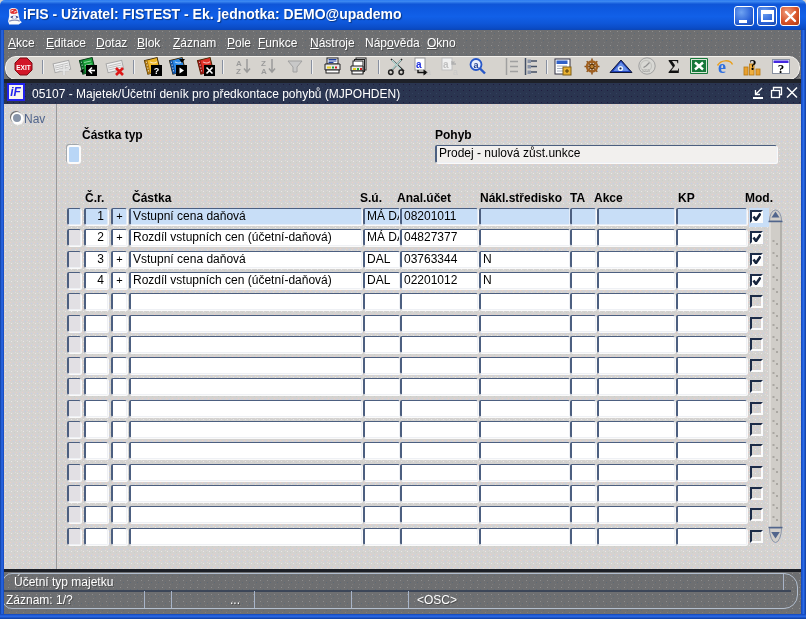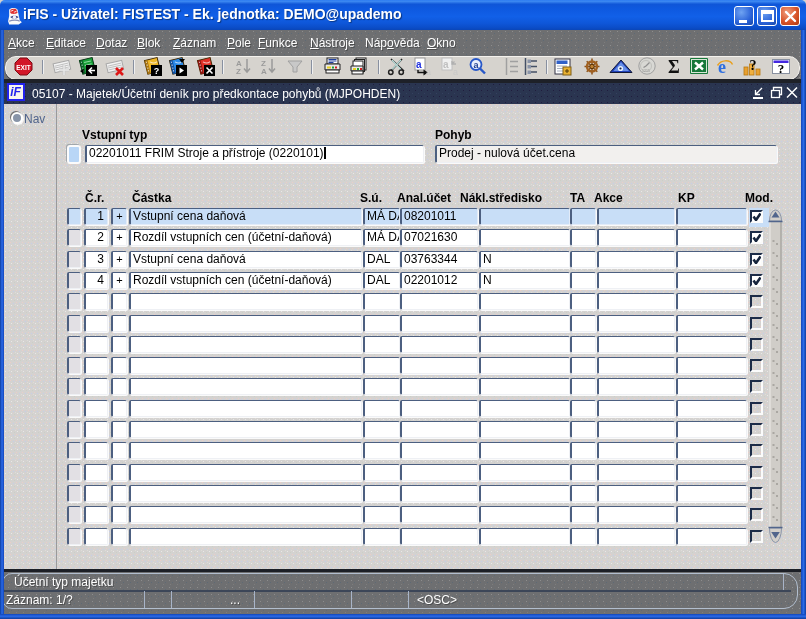--- a/index.html
+++ b/index.html
@@ -368,31 +368,30 @@
 </div>
 
 <div class="abs" id="canvas">
   <svg class="abs" style="left:0;top:0" width="797" height="465">
       <rect width="797" height="465" fill="url(#pcanvas)"></rect>
     </svg>
   <div class="abs" id="navline"></div>
   <div class="abs" id="navradio"></div>
   <div class="abs" id="navtext">Nav</div>
 
-  <div class="abs lbl" style="left:78px;top:24px">Vstupní typ</div>
+  <div class="abs lbl" style="left:78px;top:24px">Částka typ</div>
   <div class="abs lbl" style="left:431px;top:24px">Pohyb</div>
   <div class="abs ind" style="left:63px;top:41px;width:14px;height:19px"></div>
-  <div class="abs fld" style="left:81px;top:41px;width:339px;height:18px">02201011 FRIM Stroje a přístroje (0220101)<span style="display:inline-block;width:2px;height:12px;background:#000;vertical-align:-2px"></span></div>
-  <div class="abs fld rofld" style="left:431px;top:41px;width:342px;height:18px">Prodej - nulová účet.cena</div>
+  <div class="abs fld rofld" style="left:431px;top:41px;width:342px;height:18px">Prodej - nulová zůst.unkce</div>
 
   <div class="abs lbl" style="left:81px;top:87px">Č.r.</div>
   <div class="abs lbl" style="left:128px;top:87px">Částka</div>
   <div class="abs lbl" style="left:356px;top:87px">S.ú.</div>
   <div class="abs lbl" style="left:393px;top:87px">Anal.účet</div>
-  <div class="abs lbl" style="left:456px;top:87px">Nákl.středisko</div>
+  <div class="abs lbl" style="left:476px;top:87px">Nákl.středisko</div>
   <div class="abs lbl" style="left:566px;top:87px">TA</div>
   <div class="abs lbl" style="left:590px;top:87px">Akce</div>
   <div class="abs lbl" style="left:674px;top:87px">KP</div>
   <div class="abs lbl" style="left:741px;top:87px">Mod.</div>
 
   <div class="abs" id="rows">
       <div class="abs fld blue" style="left:63px;top:104px;width:14px;height:17px"></div>
       <div class="abs fld blue" style="left:80px;top:104px;width:24px;height:17px;text-align:right;padding-right:3px">1</div>
       <div class="abs fld blue" style="left:107px;top:104px;width:16px;height:17px;text-align:center;padding:1px 0 0 0;font-size:11px">+</div>
       <div class="abs fld blue" style="left:125px;top:104px;width:233px;height:17px">Vstupní cena daňová</div>
@@ -406,21 +405,21 @@
       <div class="abs cb" style="left:746px;top:106px;background:#fff">
         <svg width="9" height="9" style="position:absolute;left:0;top:0">
           <path d="M1.5 4.5 L4 8 L8.5 1.5" stroke="#16243c" stroke-width="2.6" fill="none"></path>
         </svg>
       </div>
       <div class="abs fld gray" style="left:63px;top:125px;width:14px;height:17px"></div>
       <div class="abs fld" style="left:80px;top:125px;width:24px;height:17px;text-align:right;padding-right:3px">2</div>
       <div class="abs fld" style="left:107px;top:125px;width:16px;height:17px;text-align:center;padding:1px 0 0 0;font-size:11px">+</div>
       <div class="abs fld" style="left:125px;top:125px;width:233px;height:17px">Rozdíl vstupních cen (účetní-daňová)</div>
       <div class="abs fld" style="left:359px;top:125px;width:37px;height:17px">MÁ DÁ</div>
-      <div class="abs fld" style="left:396px;top:125px;width:78px;height:17px">07021630</div>
+      <div class="abs fld" style="left:396px;top:125px;width:78px;height:17px">04827377</div>
       <div class="abs fld" style="left:475px;top:125px;width:91px;height:17px"></div>
       <div class="abs fld" style="left:566px;top:125px;width:26px;height:17px"></div>
       <div class="abs fld" style="left:593px;top:125px;width:78px;height:17px"></div>
       <div class="abs fld" style="left:672px;top:125px;width:71px;height:17px"></div>
       <div class="abs cb" style="left:746px;top:127px;background:#fff">
         <svg width="9" height="9" style="position:absolute;left:0;top:0">
           <path d="M1.5 4.5 L4 8 L8.5 1.5" stroke="#16243c" stroke-width="2.6" fill="none"></path>
         </svg>
       </div>
       <div class="abs fld gray" style="left:63px;top:147px;width:14px;height:17px"></div>

